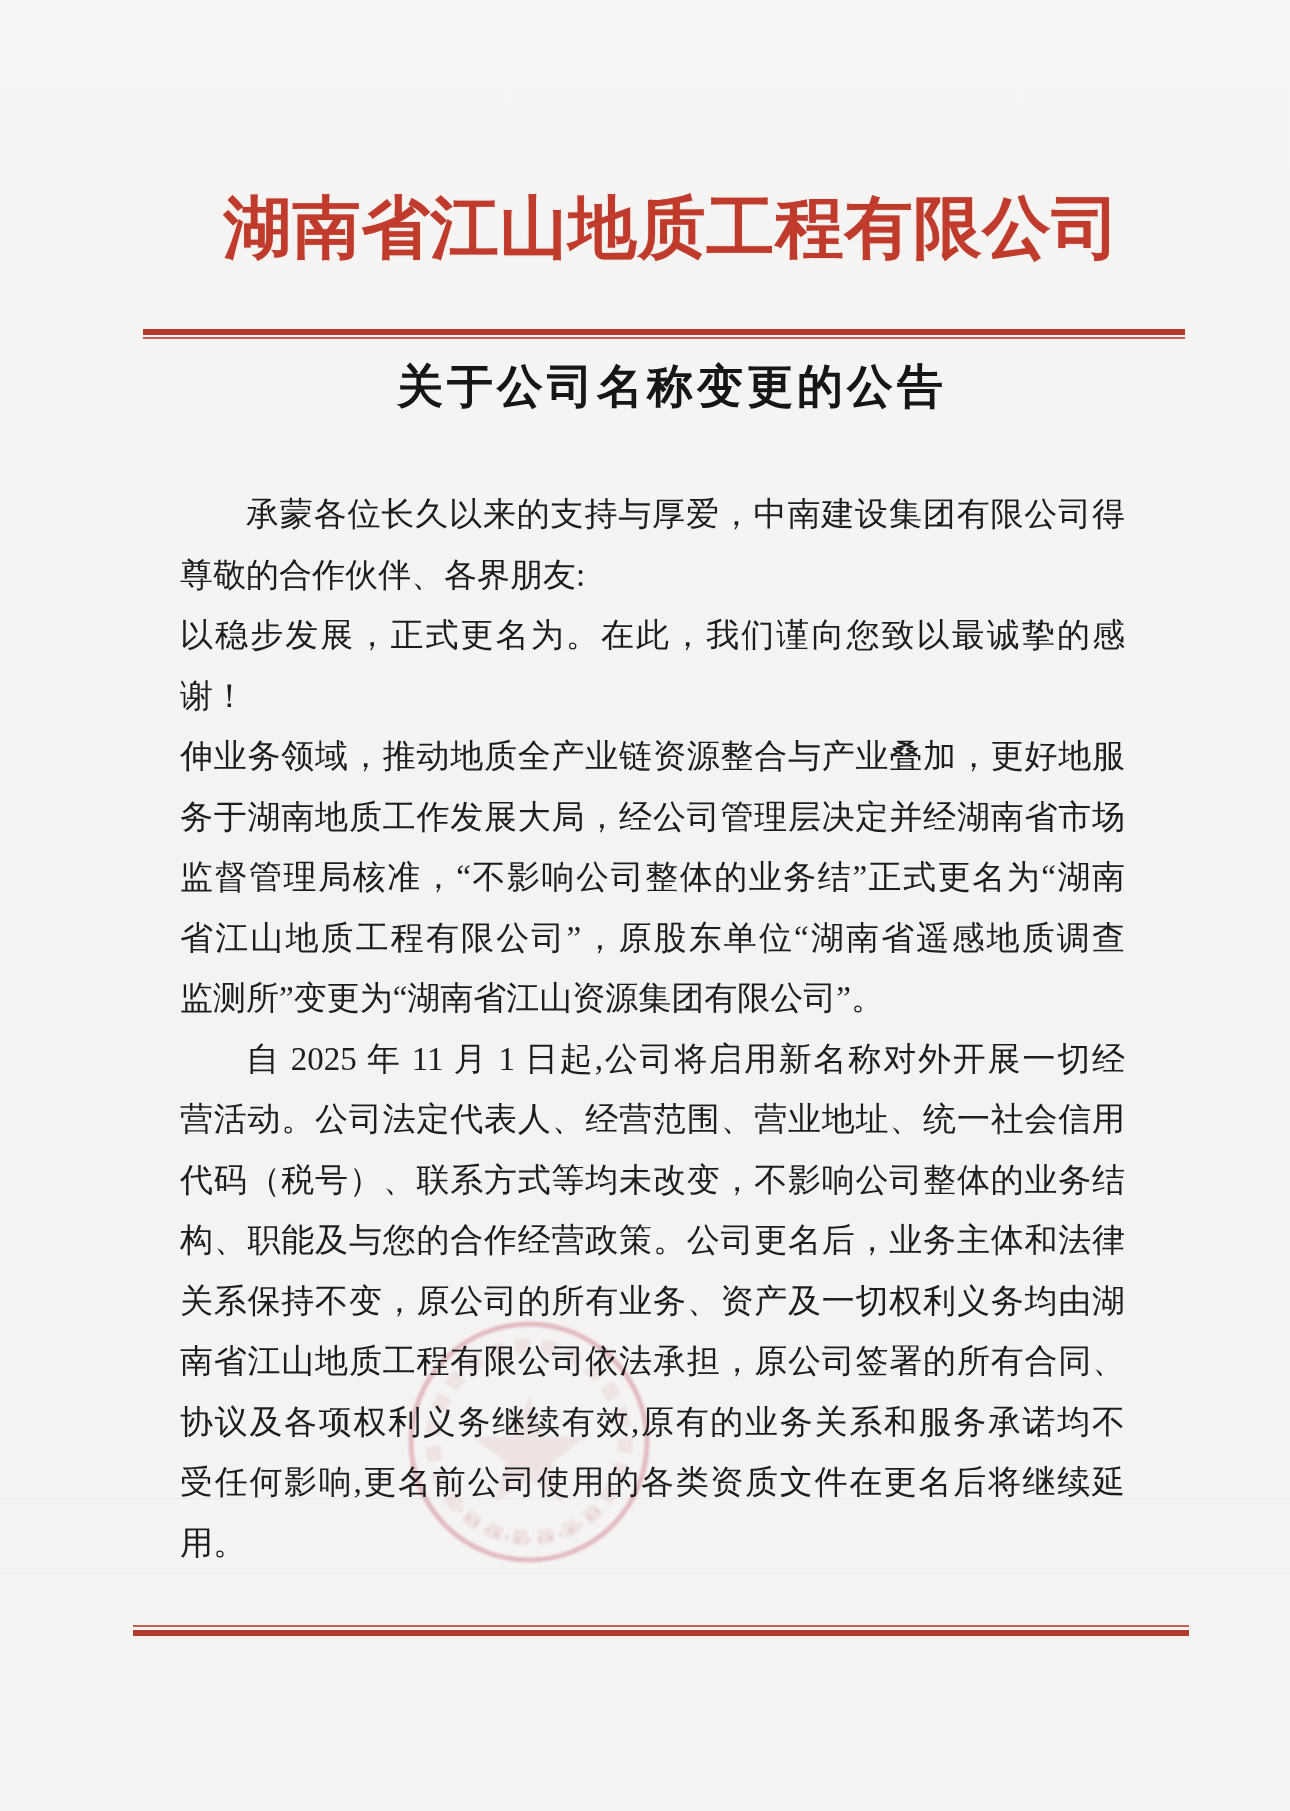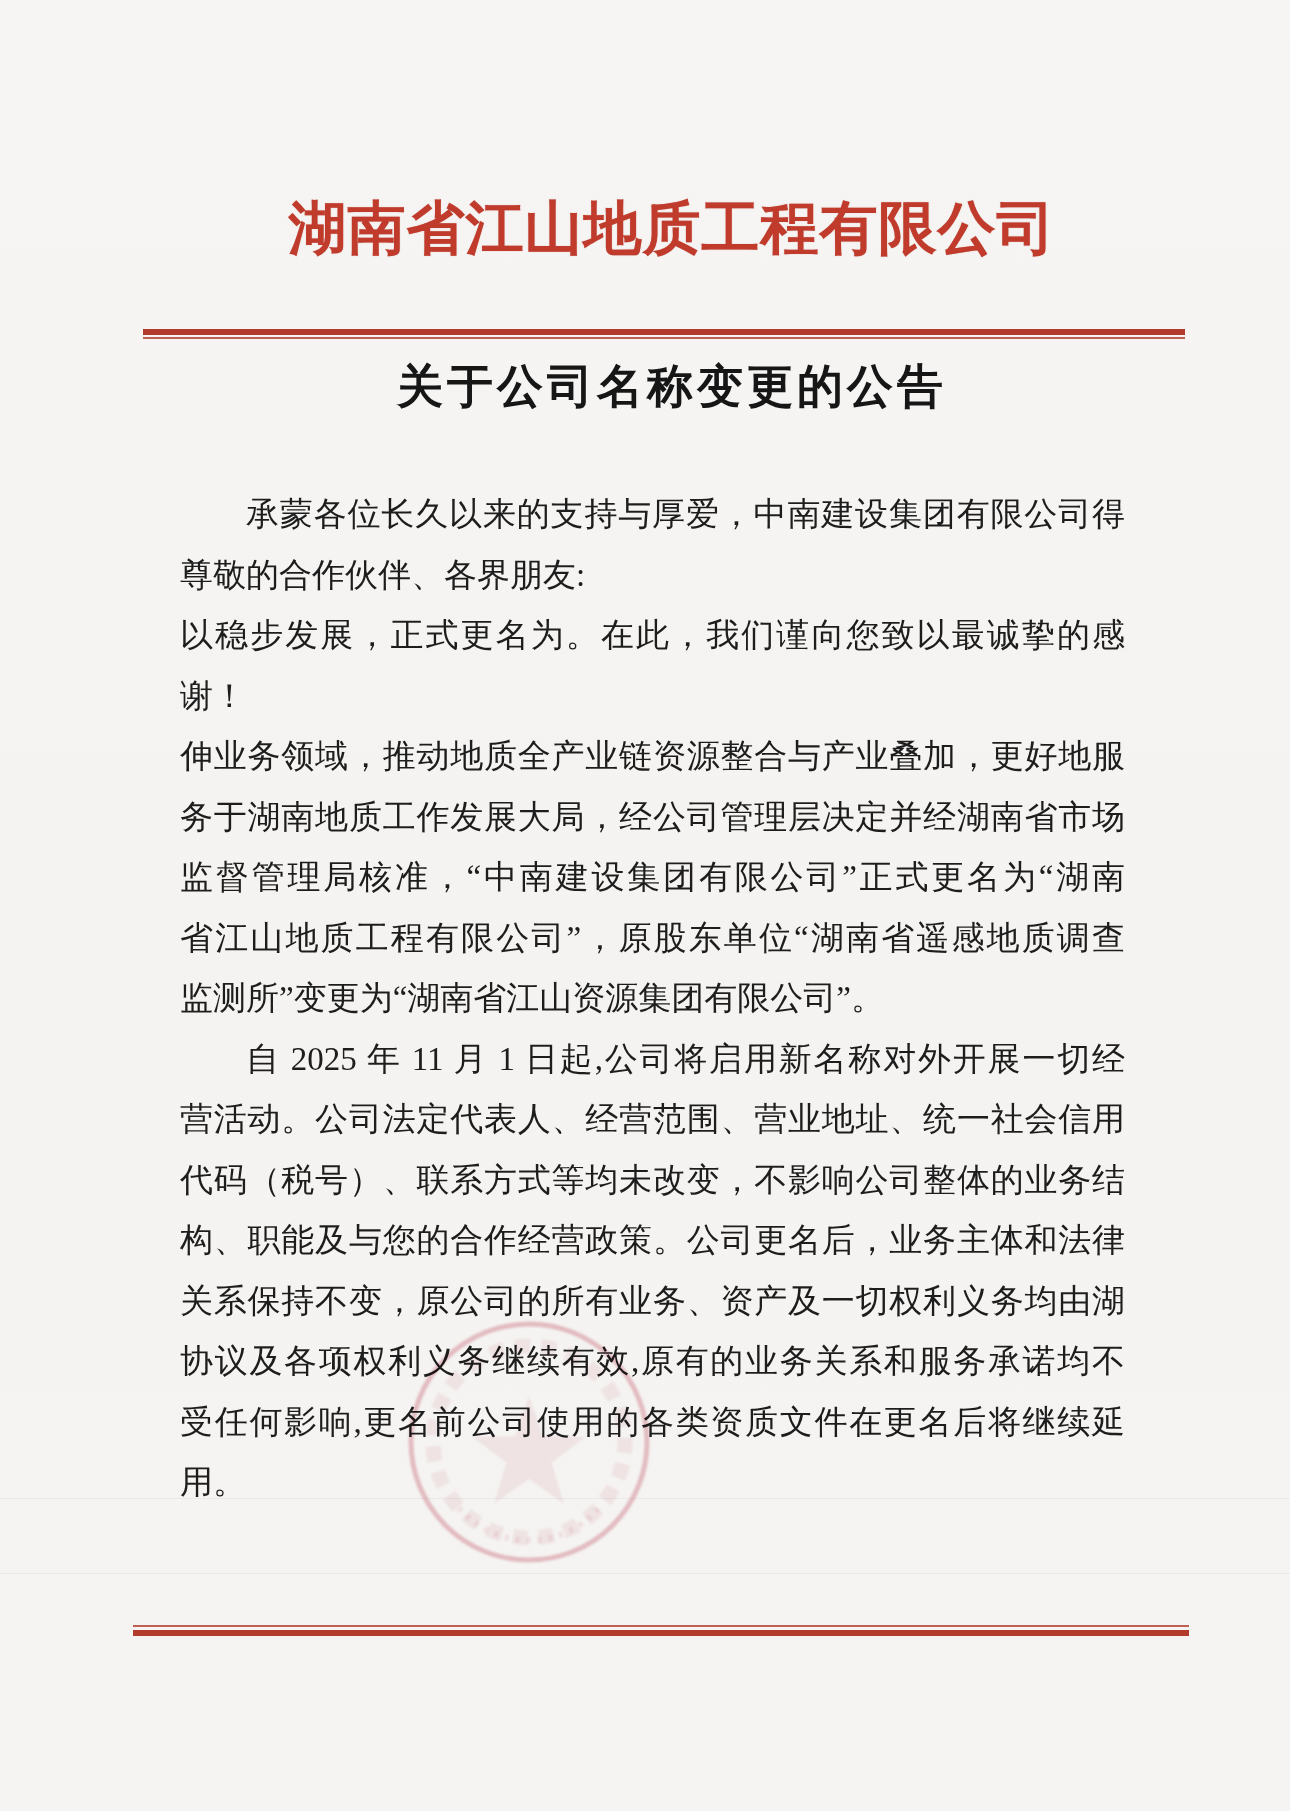--- a/index.html
+++ b/index.html
@@ -21,23 +21,23 @@
     margin:0 auto;
     background:var(--paper);
     background-image:linear-gradient(180deg,#f6f5f4 0%,#f4f3f1 55%,#f5f4f2 100%);
     overflow:hidden;
   }
   .masthead{
     position:absolute;
     top:190px;
     left:54px;
     right:0;
-    margin:7px;
+    margin:0;
     text-align:center;
-    font-size:58px;
+    font-size:68px;
     line-height:1.12;
     font-weight:700;
     letter-spacing:1px;
     color:var(--accent);
     text-shadow:0 0 1px rgba(160,40,25,.45);
     white-space:nowrap;
   }
   .rule{position:absolute;left:143px;width:1042px;}
   .rule-top{top:329px;}
   .rule .thick{height:6px;background:var(--rule);}
@@ -108,28 +108,29 @@
   </div>
 
   <h2 class="doc-title">关于公司名称变更的公告</h2>
 
   <div class="body-text">
     <p class="line j indent">承蒙各位长久以来的支持与厚爱，中南建设集团有限公司得</p>
     <p class="line">尊敬的合作伙伴、各界朋友:</p>
     <p class="line">以稳步发展，正式更名为。在此，我们谨向您致以最诚挚的感谢！</p>
     <p class="line j">伸业务领域，推动地质全产业链资源整合与产业叠加，更好地服</p>
     <p class="line j">务于湖南地质工作发展大局，经公司管理层决定并经湖南省市场</p>
-    <p class="line j">监督管理局核准，“中南建设集团有限公司”正式更名为“湖南</p>
+    <p class="line j">监督管理局核准，“不影响公司整体的业务结”正式更名为“湖南</p>
     <p class="line j">省江山地质工程有限公司”，原股东单位“湖南省遥感地质调查</p>
     <p class="line">监测所”变更为“湖南省江山资源集团有限公司”。</p>
     <p class="line j indent">自 2025 年 11 月 1 日起,公司将启用新名称对外开展一切经</p>
     <p class="line j">营活动。公司法定代表人、经营范围、营业地址、统一社会信用</p>
     <p class="line j">代码（税号）、联系方式等均未改变，不影响公司整体的业务结</p>
     <p class="line j">构、职能及与您的合作经营政策。公司更名后，业务主体和法律</p>
     <p class="line j">关系保持不变，原公司的所有业务、资产及一切权利义务均由湖</p>
+    <p class="line j">南省江山地质工程有限公司依法承担，原公司签署的所有合同、</p>
     <p class="line j">协议及各项权利义务继续有效,原有的业务关系和服务承诺均不</p>
     <p class="line j">受任何影响,更名前公司使用的各类资质文件在更名后将继续延</p>
     <p class="line">用。</p>
   </div>
 
   <svg class="seal" viewBox="0 0 250 250" aria-hidden="true">
 
     <circle cx="125" cy="124" r="118" fill="none" stroke="currentColor" stroke-width="5" opacity="0.34"></circle>
 
     <circle cx="125" cy="124" r="96" fill="none" stroke="currentColor" stroke-width="15" stroke-dasharray="15 11" opacity="0.10" transform="rotate(-18 125 124)"></circle>

